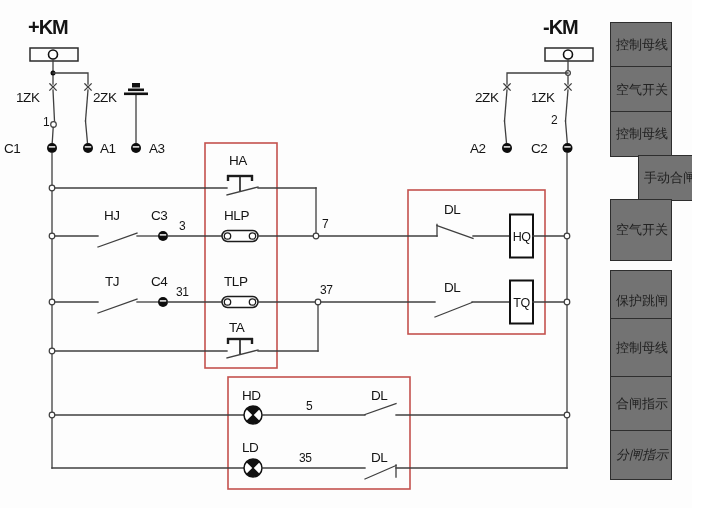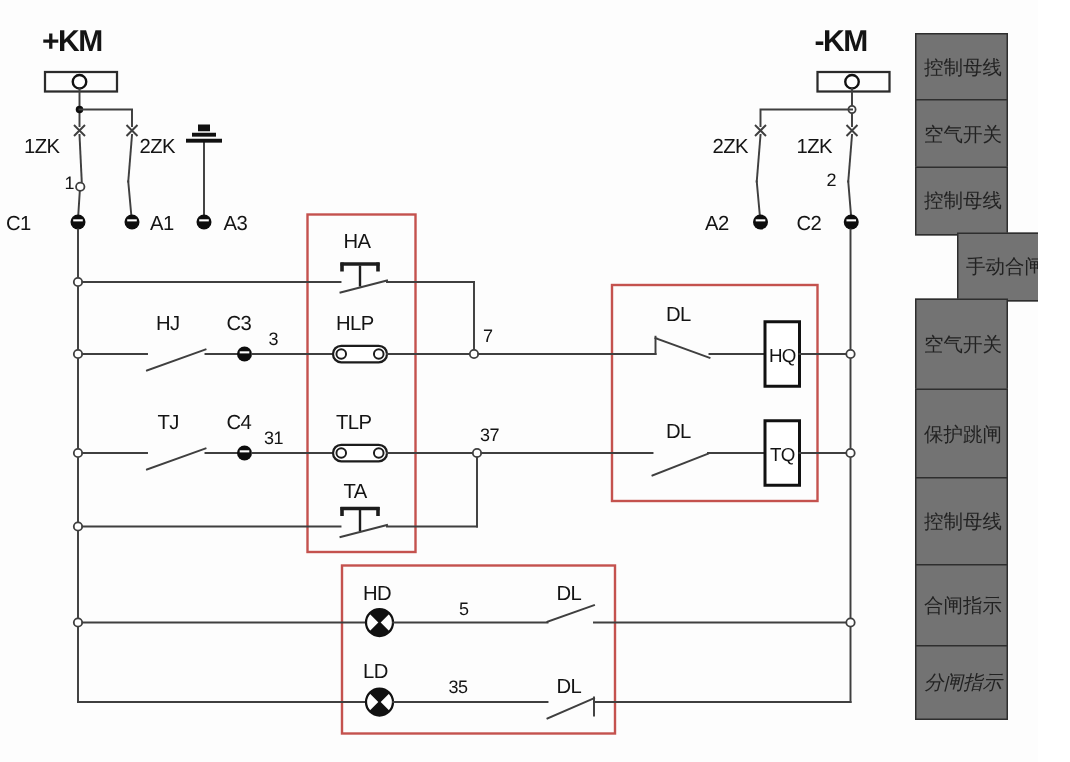--- a/index.html
+++ b/index.html
@@ -271,19 +271,19 @@
     <text x="371" y="462" class="lbl">DL</text>
   </svg>
 
   
   <div>
     <div class="legend-row" style="top:22px;height:46px;">控制母线</div>
     <div class="legend-row" style="top:66px;height:47px;">空气开关</div>
     <div class="legend-row" style="top:111px;height:46px;">控制母线</div>
     <div class="legend-row" style="top:155px;height:46px;margin-left:28px;">手动合闸</div>
     <div class="legend-row" style="top:199px;height:62px;">空气开关</div>
-    <div class="legend-row" style="top:259px;height:61px;">保护跳闸</div>
+    <div class="legend-row" style="top:270px;height:61px;">保护跳闸</div>
     <div class="legend-row" style="top:318px;height:60px;">控制母线</div>
     <div class="legend-row" style="top:376px;height:56px;">合闸指示</div>
     <div class="legend-row" style="top:430px;height:50px;font-style:italic;">分闸指示</div>
   </div>
 
 </div>
 
 </body></html>

